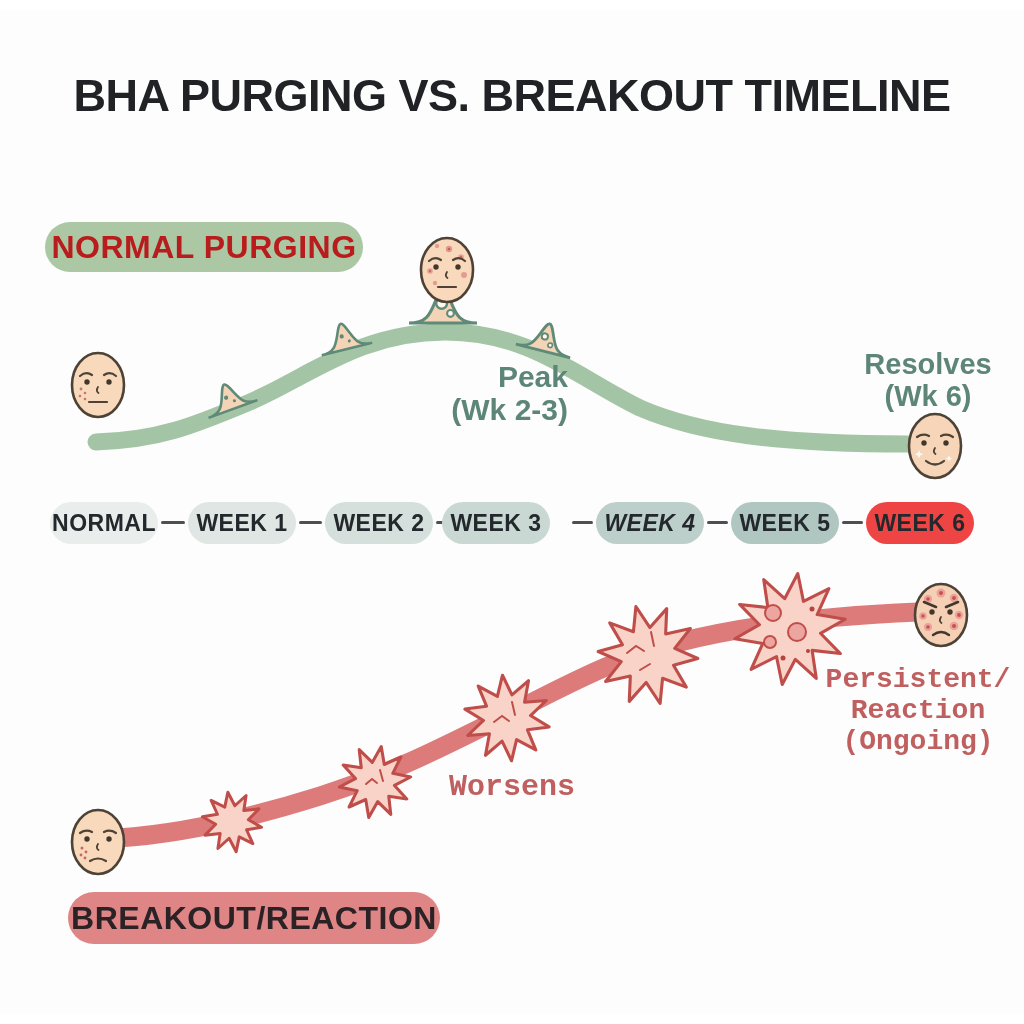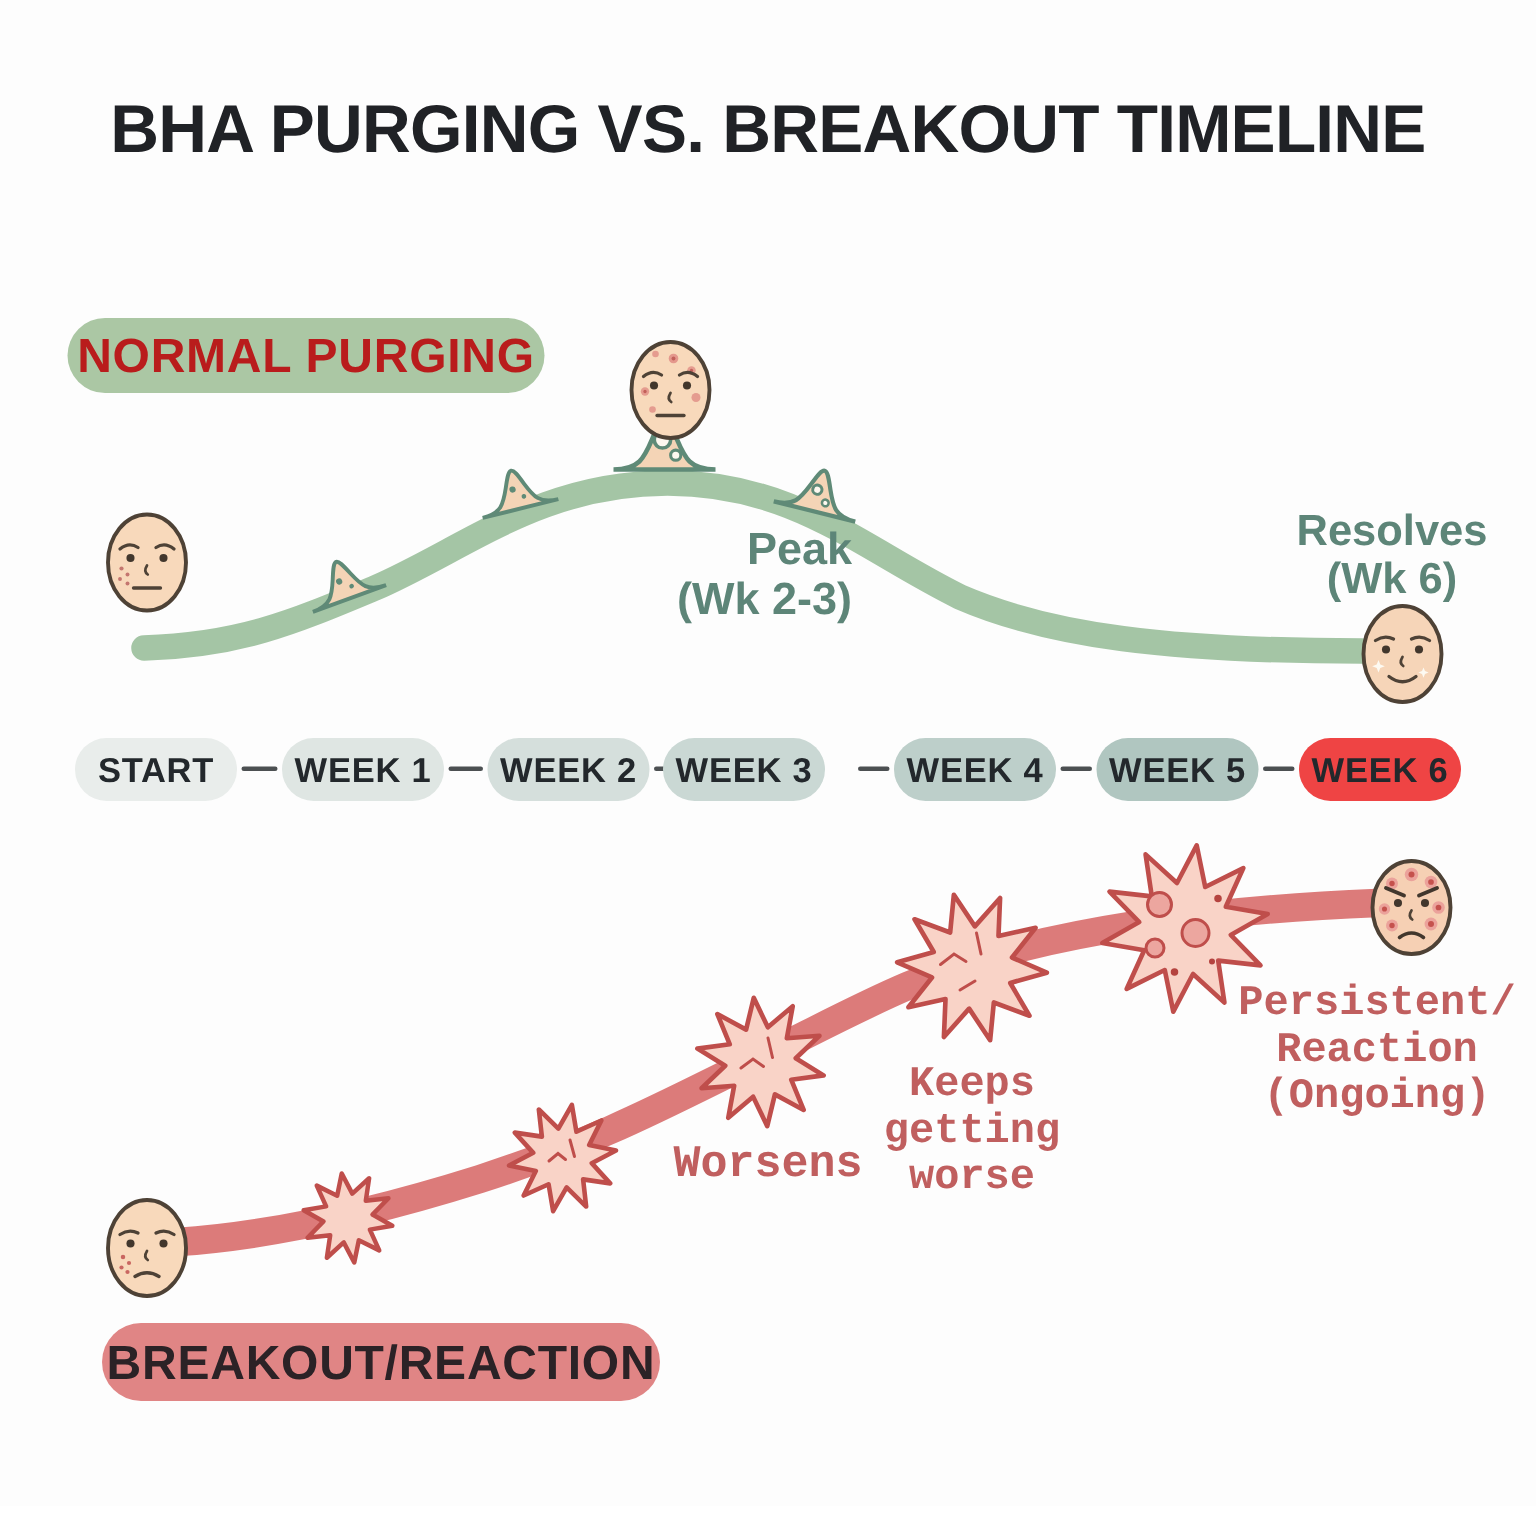--- a/index.html
+++ b/index.html
@@ -1,18 +1,18 @@
 <!DOCTYPE html>
 <html><head>
 <meta charset="utf-8">
 <style>
   html,body{margin:0;padding:0;background:#ffffff;}
   .canvas{
     position:relative;width:1024px;height:1004px;background:#fdfdfd;
-    overflow:hidden;font-family:"Liberation Sans",sans-serif;
+    overflow:hidden;font-family:"Liberation Sans",sans-serif;margin-top:10px;
   }
   .title{
     position:absolute;top:60px;left:0;width:100%;text-align:center;
     font-size:45px;font-weight:bold;letter-spacing:-0.5px;color:#202226;
   }
   .badge{
     position:absolute;display:flex;align-items:center;justify-content:center;
     font-weight:bold;border-radius:27px;letter-spacing:0.5px;
   }
   .badge.green{left:45px;top:212px;width:318px;height:50px;background:#abc7a4;color:#b91c1c;font-size:32px;}
@@ -178,34 +178,31 @@
       <path d="M0 2 Q-2.5 6 0.5 8" stroke="#4e4236" stroke-width="1.8" fill="none" stroke-linecap="round"></path>
       <path d="M-8 20 Q0 14 8 20" stroke="#42372d" stroke-width="2.4" fill="none" stroke-linecap="round"></path>
     </g>
   </svg>
 
   <div class="note teal" id="peak-label">Peak
 (Wk 2-3)</div>
   <div class="note teal" id="resolves-label">Resolves
 (Wk 6)</div>
   <div class="note red" id="worsens-label">Worsens</div>
-  <div class="note red" id="keeps-label">Keeps
-getting
-worse</div>
   <div class="note red" id="persistent-label">Persistent/
 Reaction
 (Ongoing)</div>
 
-  <div class="pill" style="left: 50px; background: rgb(233, 237, 235);">START</div>
+  <div class="pill" style="left: 50px; background: rgb(233, 237, 235);">NORMAL</div>
   <div class="connector" style="left:161px;width:24px"></div>
   <div class="pill" style="left: 188px; background: rgb(223, 230, 227);">WEEK 1</div>
   <div class="connector" style="left:299px;width:23px"></div>
   <div class="pill" style="left: 325px; background: rgb(213, 223, 220);">WEEK 2</div>
   <div class="connector" style="left:436px;width:22px"></div>
   <div class="pill" style="left: 442px; background: rgb(202, 216, 212);">WEEK 3</div>
   <div class="connector" style="left:572px;width:21px"></div>
-  <div class="pill" style="left: 596px; background: rgb(189, 207, 202);">WEEK 4</div>
+  <div class="pill" style="left: 596px; background: rgb(189, 207, 202); font-style: italic;">WEEK 4</div>
   <div class="connector" style="left:707px;width:21px"></div>
   <div class="pill" style="left: 731px; background: rgb(176, 198, 192);">WEEK 5</div>
   <div class="connector" style="left:842px;width:21px"></div>
   <div class="pill" style="left: 866px; background: #ef4444;">WEEK 6</div>
 
 </div>
 
 </body></html>

